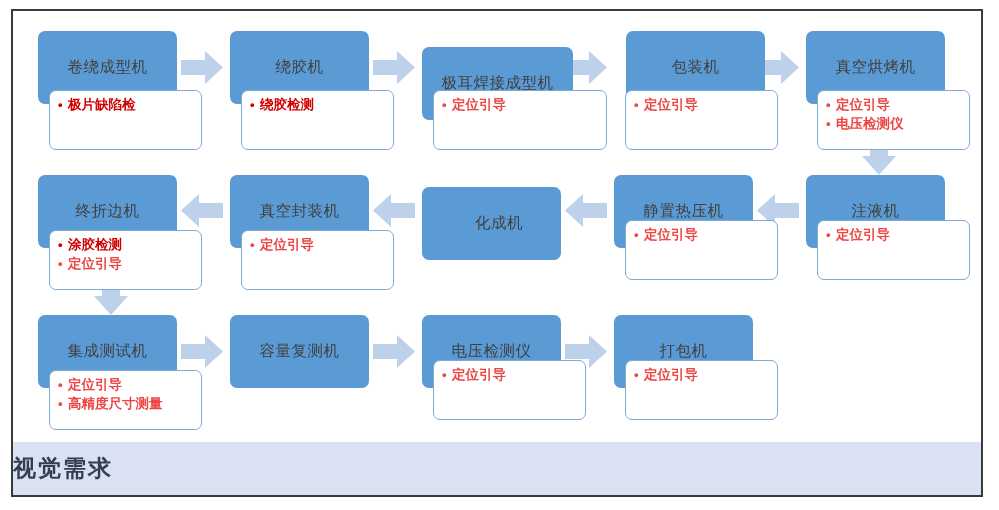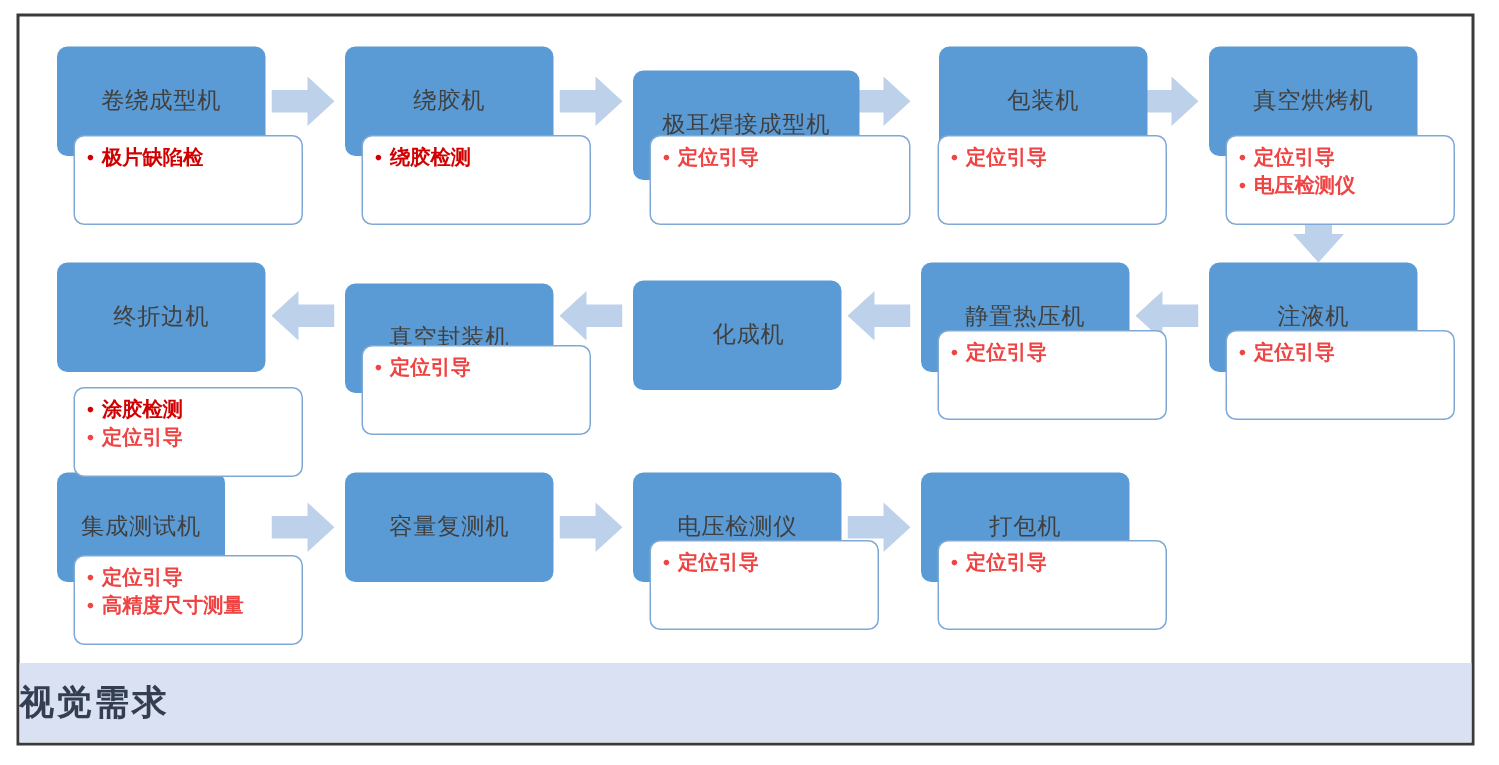--- a/index.html
+++ b/index.html
@@ -168,35 +168,35 @@
     <div class="arrow" style="left:849px;top:136px;">
       <svg width="34" height="28" viewBox="0 0 34 28">
           <path d="M8 0 L26 0 L26 9 L34 9 L17 28 L0 9 L8 9 Z" fill="#bdd2ea"></path>
         </svg>
     </div>
 
     <div class="node">
       <div class="title-box" style="left:25px;top:164px;width:139px;height:73px;">
         <span>终折边机</span>
       </div>
-      <div class="note-box" style="left:36px;top:219px;width:153px;height:60px;margin-top:28px;">
+      <div class="note-box" style="left:36px;top:219px;width:153px;height:60px;">
         <ul>
           <li class="hl">涂胶检测</li>
           <li>定位引导</li>
         </ul>
       </div>
     </div>
     <div class="arrow" style="left:168px;top:183px;">
       <svg width="42" height="33" viewBox="0 0 42 33">
           <path d="M42 9 L18 9 L18 0 L0 16.5 L18 33 L18 24 L42 24 Z" fill="#bdd2ea"></path>
         </svg>
     </div>
 
     <div class="node">
-      <div class="title-box" style="left:217px;top:164px;width:139px;height:73px;margin-top:14px;">
+      <div class="title-box" style="left:217px;top:164px;width:139px;height:73px;">
         <span>真空封装机</span>
       </div>
       <div class="note-box" style="left:228px;top:219px;width:153px;height:60px;">
         <ul>
           <li>定位引导</li>
         </ul>
       </div>
     </div>
     <div class="arrow" style="left:360px;top:183px;">
       <svg width="42" height="33" viewBox="0 0 42 33">
@@ -242,21 +242,21 @@
       </div>
     </div>
 
     <div class="arrow" style="left:81px;top:276px;">
       <svg width="34" height="28" viewBox="0 0 34 28">
           <path d="M8 0 L26 0 L26 9 L34 9 L17 28 L0 9 L8 9 Z" fill="#bdd2ea"></path>
         </svg>
     </div>
 
     <div class="node">
-      <div class="title-box" style="left:25px;top:304px;width:112px;height:73px;">
+      <div class="title-box" style="left:25px;top:304px;width:139px;height:73px;">
         <span>集成测试机</span>
       </div>
       <div class="note-box" style="left:36px;top:359px;width:153px;height:60px;">
         <ul>
           <li>定位引导</li>
           <li>高精度尺寸测量</li>
         </ul>
       </div>
     </div>
     <div class="arrow" style="left:168px;top:324px;">

